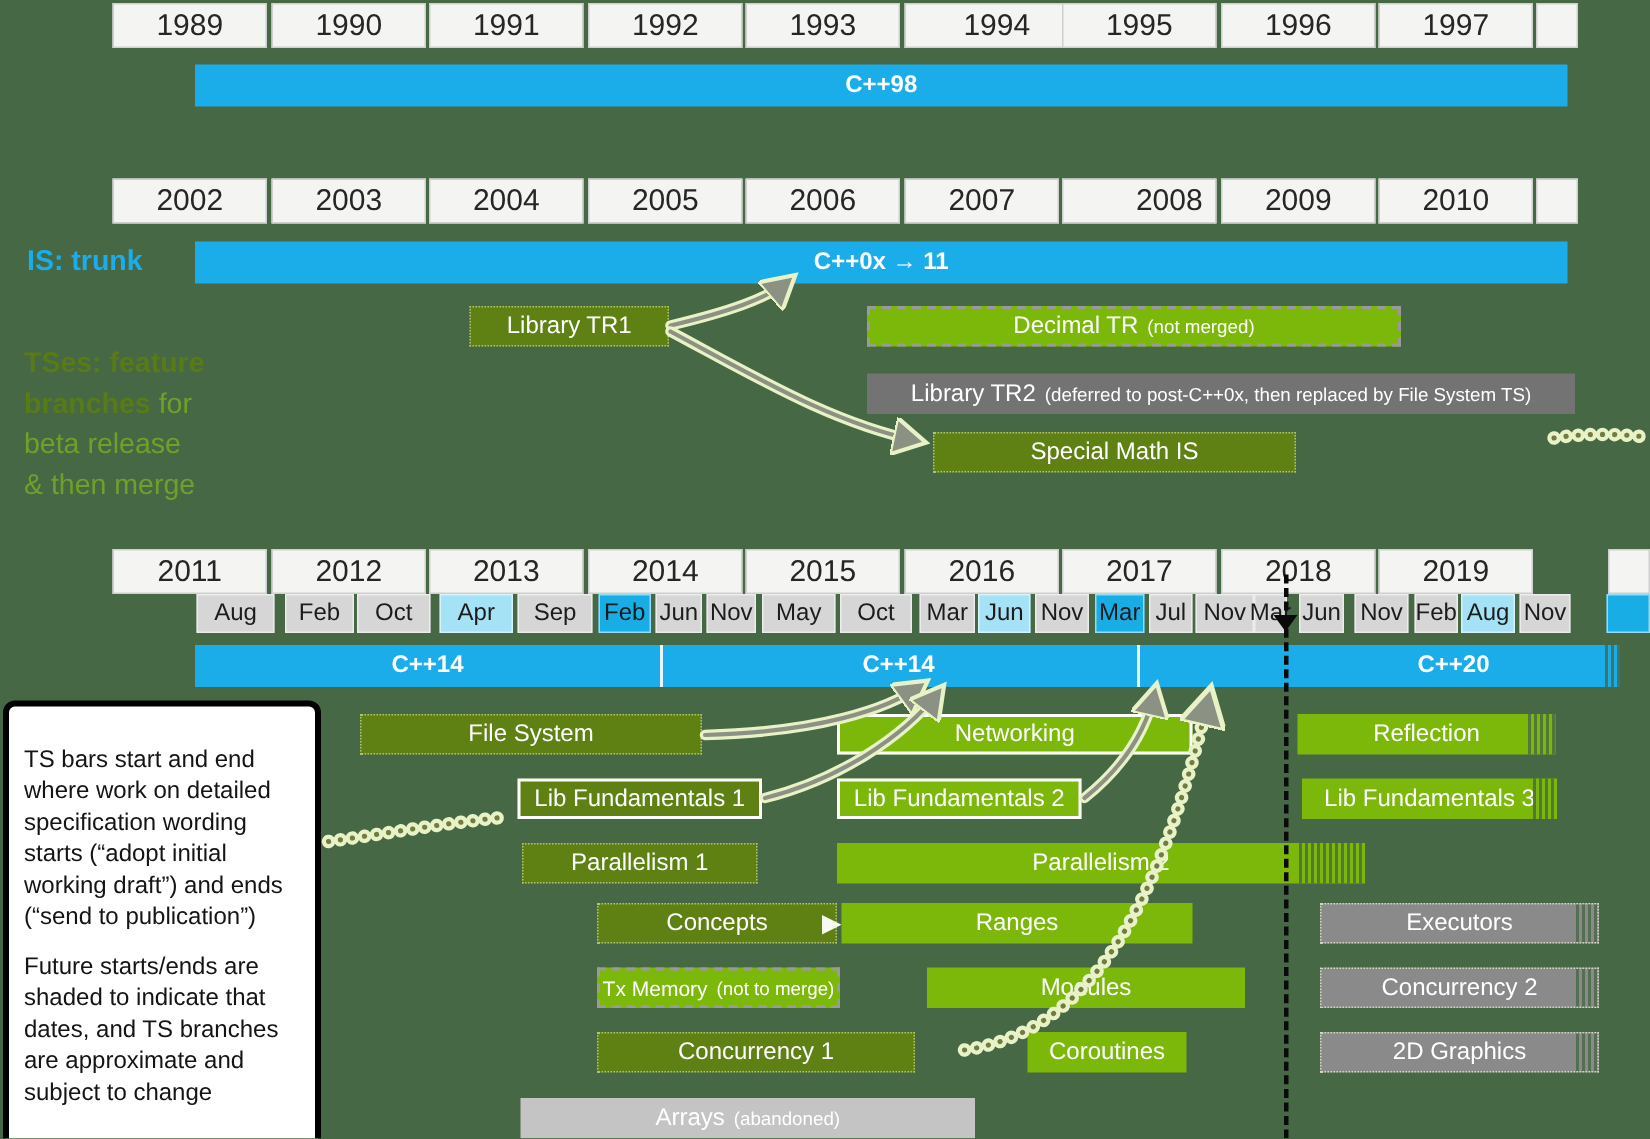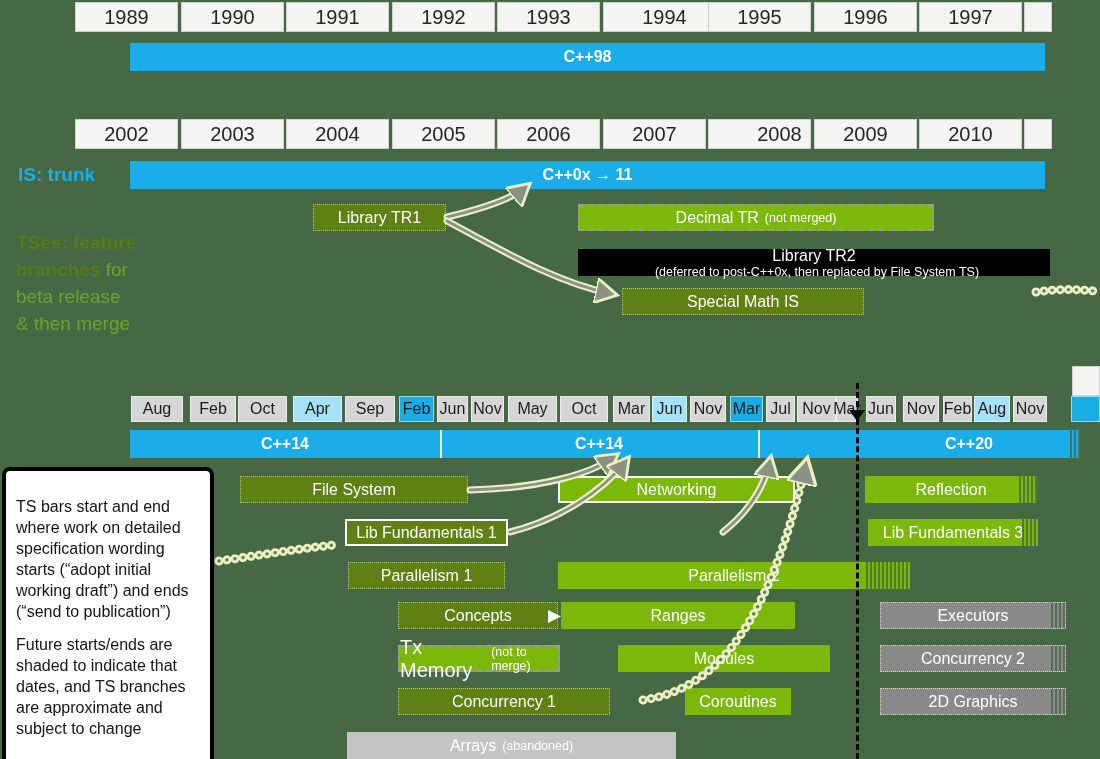--- a/index.html
+++ b/index.html
@@ -25,21 +25,21 @@
          justify-content:center;color:#fff;font-weight:bold;font-size:16px;z-index:6;}
   .trunk-sep{position:absolute;top:430px;width:2px;height:28px;background:#e8f4fa;z-index:5;}
 
   
   .bar{position:absolute;height:27px;display:flex;align-items:center;justify-content:center;
        color:#fff;font-size:16px;box-sizing:border-box;z-index:5;}
   .olive{background:#5f8113;border:1px dotted rgba(240,248,210,.55);}
   .green{background:#7cb80a;}
   .wborder{border:2px solid #fff;}
   .dashborder{border:2px dashed #9a9a9a;}
-  .graybar{background:#000000;flex-direction:column;}
+  .graybar{background:#737373;}
   .lightgray{background:#c4c4c4;}
   .midgray{background:#8a8a8a;border:1px dotted rgba(240,248,210,.7);}
   .note{font-size:12.5px;margin-left:6px;font-weight:400;}
   .hatch{position:absolute;top:0;bottom:0;right:0;z-index:6;
          background:repeating-linear-gradient(90deg,rgba(71,104,69,0) 0 2px,rgba(71,104,69,.8) 2px 4px);}
 
   
   .is-caption{position:absolute;left:18px;top:164px;font-size:19px;font-weight:bold;color:#1badea;}
   .tses{position:absolute;left:16px;top:229px;font-size:19px;line-height:27px;}
   .tses b{color:#587a17;font-weight:bold;}
@@ -121,20 +121,32 @@
     <span class="note">(not merged)</span>
   </div>
   <div class="bar graybar" style="left:578px;top:249px;width:472px">
     <span>Library TR2</span>
     <span class="note">(deferred to post-C++0x, then replaced by File System TS)</span>
   </div>
   <div class="bar olive" style="left:622px;top:288px;width:242px">
     <span>Special Math IS</span>
   </div>
 
+  <div class="year-row" style="top:366px">
+
+  <div class="ycell" style="left: 75px; width: 103px;">2011</div>
+      <div class="ycell" style="left: 181px; width: 103px;">2012</div>
+      <div class="ycell" style="left: 286px; width: 103px;">2013</div>
+      <div class="ycell" style="left: 392px; width: 103px;">2014</div>
+      <div class="ycell" style="left: 497px; width: 103px;">2015</div>
+      <div class="ycell" style="left: 603px; width: 103px;">2016</div>
+      <div class="ycell" style="left: 708px; width: 103px;">2017</div>
+      <div class="ycell" style="left: 814px; width: 103px;">2018</div>
+      <div class="ycell" style="left: 919px; width: 103px;">2019</div>
+    </div>
   <div class="ycell" style="top:366px;left:1072px;width:28px;position:absolute"></div>
 
   <div class="month-row">
 
   <div class="mcell m-gray" style="left: 131px; width: 52px;">Aug</div>
       <div class="mcell m-gray" style="left: 190px; width: 46px;">Feb</div>
       <div class="mcell m-gray" style="left: 238px; width: 49px;">Oct</div>
       <div class="mcell m-light" style="left: 293px; width: 49px;">Apr</div>
       <div class="mcell m-gray" style="left: 345px; width: 50px; text-align: center;">Sep</div>
       <div class="mcell m-blue" style="left: 399px; width: 35px;">Feb</div>
@@ -173,20 +185,23 @@
     <span>Networking</span>
   </div>
   <div class="bar green" style="left:865px;top:476px;width:172px">
     <span>Reflection</span>
     <div class="hatch" style="width:20px"></div>
   </div>
 
   <div class="bar olive wborder" style="left:345px;top:519px;width:163px">
     <span>Lib Fundamentals 1</span>
   </div>
+  <div class="bar green wborder" style="left:558px;top:519px;width:163px">
+    <span>Lib Fundamentals 2</span>
+  </div>
   <div class="bar green" style="left:868px;top:519px;width:170px">
     <span>Lib Fundamentals 3</span>
     <div class="hatch" style="width:18px"></div>
   </div>
 
   <div class="bar olive" style="left:348px;top:562px;width:157px">
     <span>Parallelism 1</span>
   </div>
   <div class="bar green" style="left:558px;top:562px;width:352px">
     <span>Parallelism 2</span>
@@ -198,21 +213,21 @@
   </div>
   <div class="bar green" style="left:561px;top:602px;width:234px">
     <span>Ranges</span>
   </div>
   <div class="bar midgray" style="left:880px;top:602px;width:186px">
     <span>Executors</span>
     <div class="hatch" style="width:16px"></div>
   </div>
 
   <div class="bar green dashborder" style="left:398px;top:645px;width:162px">
-    <span style="font-size:20px">Tx Memory</span>
+    <span style="font-size:14px">Tx Memory</span>
     <span class="note">(not to merge)</span>
   </div>
   <div class="bar green" style="left:618px;top:645px;width:212px">
     <span>Modules</span>
   </div>
   <div class="bar midgray" style="left:880px;top:645px;width:186px">
     <span>Concurrency 2</span>
     <div class="hatch" style="width:16px"></div>
   </div>
 
@@ -220,21 +235,21 @@
     <span>Concurrency 1</span>
   </div>
   <div class="bar green" style="left:685px;top:688px;width:106px">
     <span>Coroutines</span>
   </div>
   <div class="bar midgray" style="left:880px;top:688px;width:186px">
     <span>2D Graphics</span>
     <div class="hatch" style="width:16px"></div>
   </div>
 
-  <div class="bar lightgray" style="left:347px;top:732px;width:329px">
+  <div class="bar lightgray" style="left:347px;top:732px;width:303px">
     <span>Arrays</span>
     <span class="note">(abandoned)</span>
   </div>
 
   <div class="notebox">
     <p>TS bars start and end where work on detailed specification wording starts (“adopt initial working draft”) and ends (“send to publication”)</p>
     <p>Future starts/ends are shaded to indicate that dates, and TS branches are approximate and subject to change</p>
   </div>
 
   <svg class="arrows" width="1100" height="759" viewBox="0 0 1100 759">

